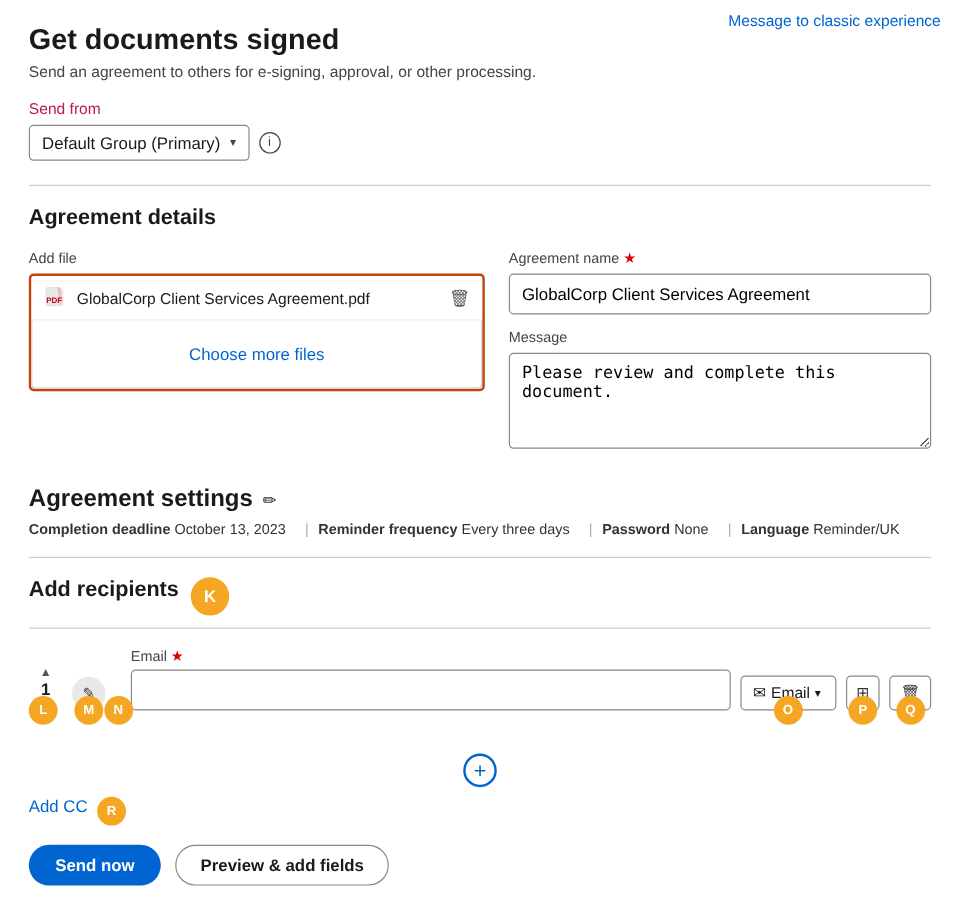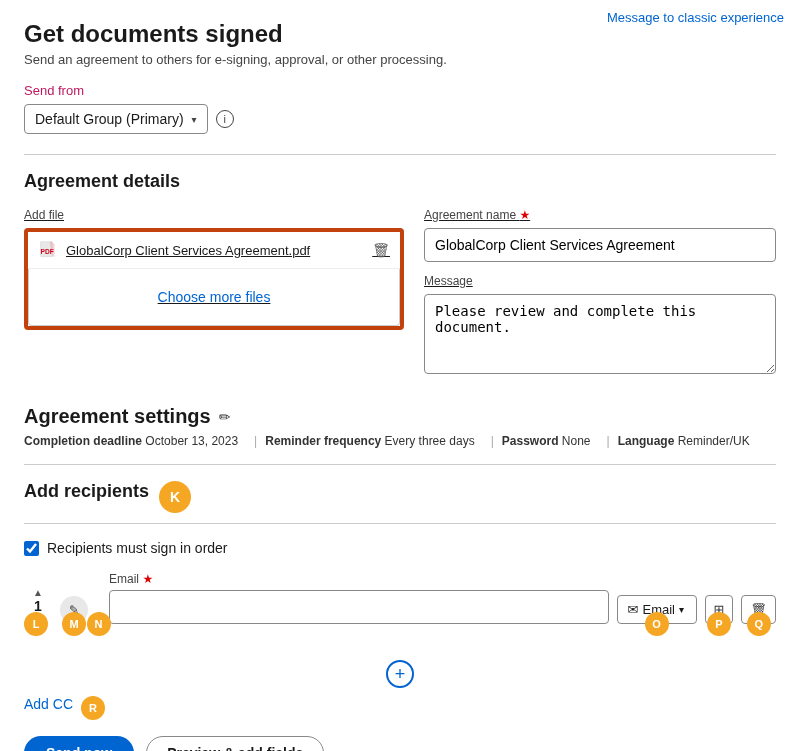--- a/index.html
+++ b/index.html
@@ -77,21 +77,20 @@
     }
     .section-title {
       font-size: 18px;
       font-weight: 700;
       margin-bottom: 16px;
     }
     .two-col {
       display: flex;
       gap: 20px;
       margin-bottom: 16px;
-      text-decoration: underline;
     }
     .left-col {
       flex: 0 0 380px;
     }
     .right-col {
       flex: 1;
     }
     .field-label {
       font-size: 12px;
       color: #444;
@@ -312,21 +311,21 @@
       background: #fff;
       color: #1a1a1a;
       border: 1.5px solid #888;
       border-radius: 20px;
       padding: 8px 20px;
       font-size: 14px;
       font-weight: 600;
       cursor: pointer;
     }
     .file-area-wrapper {
-      border: 4px solid #c2410c;
+      border: 2px solid #c2410c;
       border-radius: 4px;
       overflow: hidden;
     }
     .file-item {
       padding: 8px 10px;
       display: flex;
       align-items: center;
       gap: 8px;
       border-bottom: 1px solid #eee;
     }
@@ -401,24 +400,20 @@
 </div>
 
 <hr class="section-divider">
 
 <div class="add-recipients-section">
   <div style="display:flex;gap:10px;margin-bottom:2px;">
     <div class="section-title">Add recipients</div>
     <div class="annotation-badge">K</div>
   </div>
   <hr class="section-divider" style="margin-top:0;">
-  <div class="checkbox-row">
-    <input type="checkbox" checked="" style="">
-    <span>Recipients must sign in order</span>
-  </div>
 
   <div style="display:flex;align-items:flex-end;gap:8px;position:relative;">
 
     <div style="display:flex;flex-direction:column;align-items:center;min-width:28px;">
       <span class="up-arrow">▲</span>
       <div style="display:flex;align-items:center;gap:2px;">
         <span class="recipient-num">1</span>
         <div class="annotation-badge" style="width:24px;height:24px;font-size:11px;position:absolute;bottom:-20px;left:0;">L</div>
       </div>
       <span class="down-arrow">▼</span>

